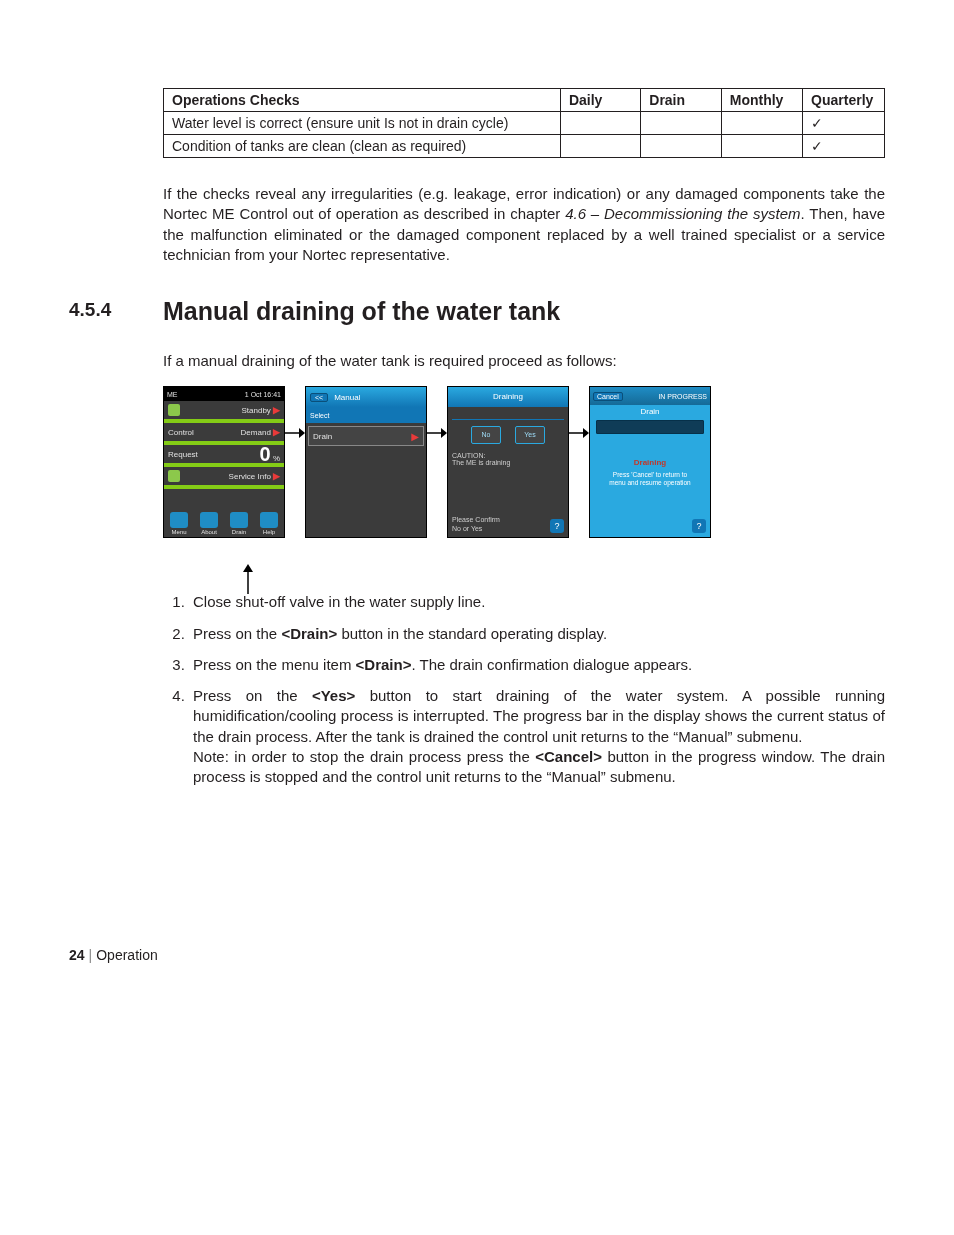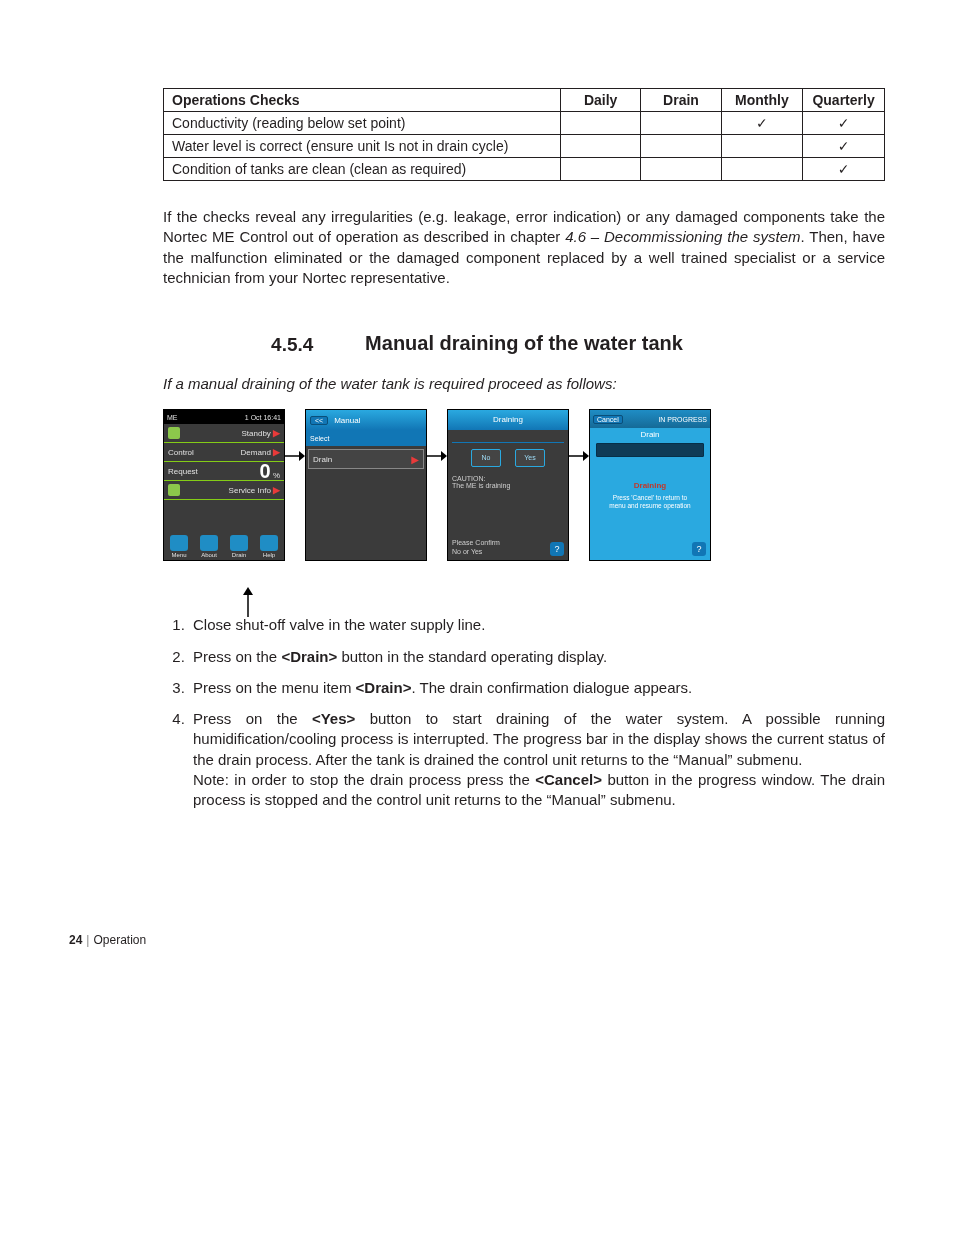--- a/index.html
+++ b/index.html
@@ -29,44 +29,44 @@
     vertical-align: middle;
     height: 22px;
     box-sizing: border-box;
   }
   table.checks th {
     font-weight: 700;
     text-align: left;
   }
   table.checks th.col-period,
   table.checks td.col-period {
-    text-align: center;
+    text-align: left;
     width: 82px;
   }
   table.checks th.col-opcheck { width: 414px; }
   .tick { font-family: "Segoe UI Symbol", Arial, sans-serif; }
   
   .body-para {
     margin-left: 94px;
     margin-right: 0;
     font-size: 15px;
     line-height: 1.35;
     text-align: justify;
   }
   .mt26 { margin-top: 26px; }
   
-  .section-row { margin-top: 44px; display: flex; justify-content: center; }
+  .section-row { margin-top: 32px; display: flex; }
   .section-num {
     width: 94px;
     font-size: 19px;
     font-weight: 700;
     padding-top: 2px;
   }
   .section-title {
-    font-size: 20px;
+    font-size: 25px;
     font-weight: 700;
   }
   
   .screens {
     margin-left: 94px;
     margin-top: 14px;
     display: flex;
     align-items: flex-start;
     gap: 0;
   }
@@ -84,21 +84,21 @@
     width: 20px;
     height: 152px;
     display: flex;
     align-items: center;
     justify-content: center;
   }
   .arrow-col.low { align-items: flex-start; padding-top: 40px; }
   .arrow-col svg { display: block; }
   
   .scr1 .topbar { height: 14px; background: #000; display:flex; justify-content:space-between; align-items:center; padding:0 3px; font-size:7px;}
-  .scr1 .row { height: 18px; border-bottom:1px solid #84cc16; display:flex; justify-content:space-between; align-items:center; padding:0 4px;}
+  .scr1 .row { height: 18px; border-bottom:4px solid #84cc16; display:flex; justify-content:space-between; align-items:center; padding:0 4px;}
   .scr1 .row .chev { color:#e93a3a; font-size:9px; font-weight:700;}
   .scr1 .bignum { font-size:20px; font-weight:700; color:#fff;}
   .scr1 .iconbar { position:absolute; bottom:0; left:0; right:0; height:28px; display:flex; justify-content:space-around; align-items:flex-end; padding-bottom:2px;}
   .scr1 .iconbar .ic { width:22px; text-align:center; font-size:6px;}
   .scr1 .iconbar .ic .box { width:18px; height:16px; margin:0 auto 1px; border-radius:3px;}
   
   .scr2 .head { height:20px; background: linear-gradient(#2aa9e0,#1176b5); display:flex; align-items:center; padding:0 4px; color:#fff; font-size:8px;}
   .scr2 .head .back { background:#1176b5; border:1px solid #0a4f7a; padding:0 4px; border-radius:2px; margin-right:6px; font-size:7px;}
   .scr2 .selitem { height:16px; background:#1176b5; color:#fff; padding:0 4px; display:flex; align-items:center; font-size:7px;}
   .scr2 .drainrow { height:18px; border:1px solid #888; margin:3px 2px 0; display:flex; justify-content:space-between; align-items:center; padding:0 4px; background:#444;}
@@ -129,49 +129,42 @@
     margin: 14px 0 0 94px;
     padding: 0 0 0 26px;
     font-size: 15px;
     line-height: 1.35;
   }
   ol.steps > li { margin-bottom: 11px; padding-left: 4px; text-align: justify;}
   ol.steps > li.last { margin-bottom: 0;}
   
   .footer {
     position: absolute;
-    bottom: 76px;
+    bottom: 60px;
     left: 69px;
-    font-size: 12px;
+    font-size: 14px;
   }
   .footer .pnum { font-weight: 700; }
   .footer .sep { padding: 0 4px; color:#888;}
 </style>
 </head>
 <body>
 
 <div class="page">
 
   <table class="checks">
     <tbody>
         <tr>
       <th class="col-opcheck">Operations Checks</th>
       <th class="col-period">Daily</th>
       <th class="col-period">Drain</th>
       <th class="col-period">Monthly</th>
       <th class="col-period">Quarterly</th>
     </tr>
     <tr>
-      <td>Conductivity (reading below set point)</td>
-      <td class="col-period"></td>
-      <td class="col-period"></td>
-      <td class="col-period tick">✓</td>
-      <td class="col-period tick">✓</td>
-    </tr>
-    <tr>
       <td>Water level is correct (ensure unit Is not in drain cycle)</td>
       <td class="col-period"></td>
       <td class="col-period"></td>
       <td class="col-period"></td>
       <td class="col-period tick">✓</td>
     </tr>
     <tr>
       <td>Condition of tanks are clean (clean as required)</td>
       <td class="col-period"></td>
       <td class="col-period"></td>
@@ -183,21 +176,21 @@
 
   <p class="body-para mt26">
     <span>If the checks reveal any irregularities (e.g. leakage, error indication) or any damaged components take the Nortec ME Control out of operation as described in chapter </span><em>4.6 – Decommissioning the system</em><span>. Then, have the malfunction eliminated or the damaged component replaced by a well trained specialist or a service technician from your Nortec representative.</span>
   </p>
 
   <div class="section-row">
     <div class="section-num">4.5.4</div>
     <div class="section-title">Manual draining of the water tank</div>
   </div>
 
-  <p class="body-para" style="margin-top:18px;font-style:italic;">If a manual draining of the water tank is required proceed as follows:</p>
+  <p class="body-para" style="margin-top:25px;">If a manual draining of the water tank is required proceed as follows:</p>
 
   <div class="screens">
 
     <div class="scr scr1">
       <div class="topbar">
         <span>ME</span>
         <span>1 Oct 16:41</span>
       </div>
       <div class="row">
         <span style="width:12px;height:12px;border-radius:2px;background:#8cc84b;"></span>

